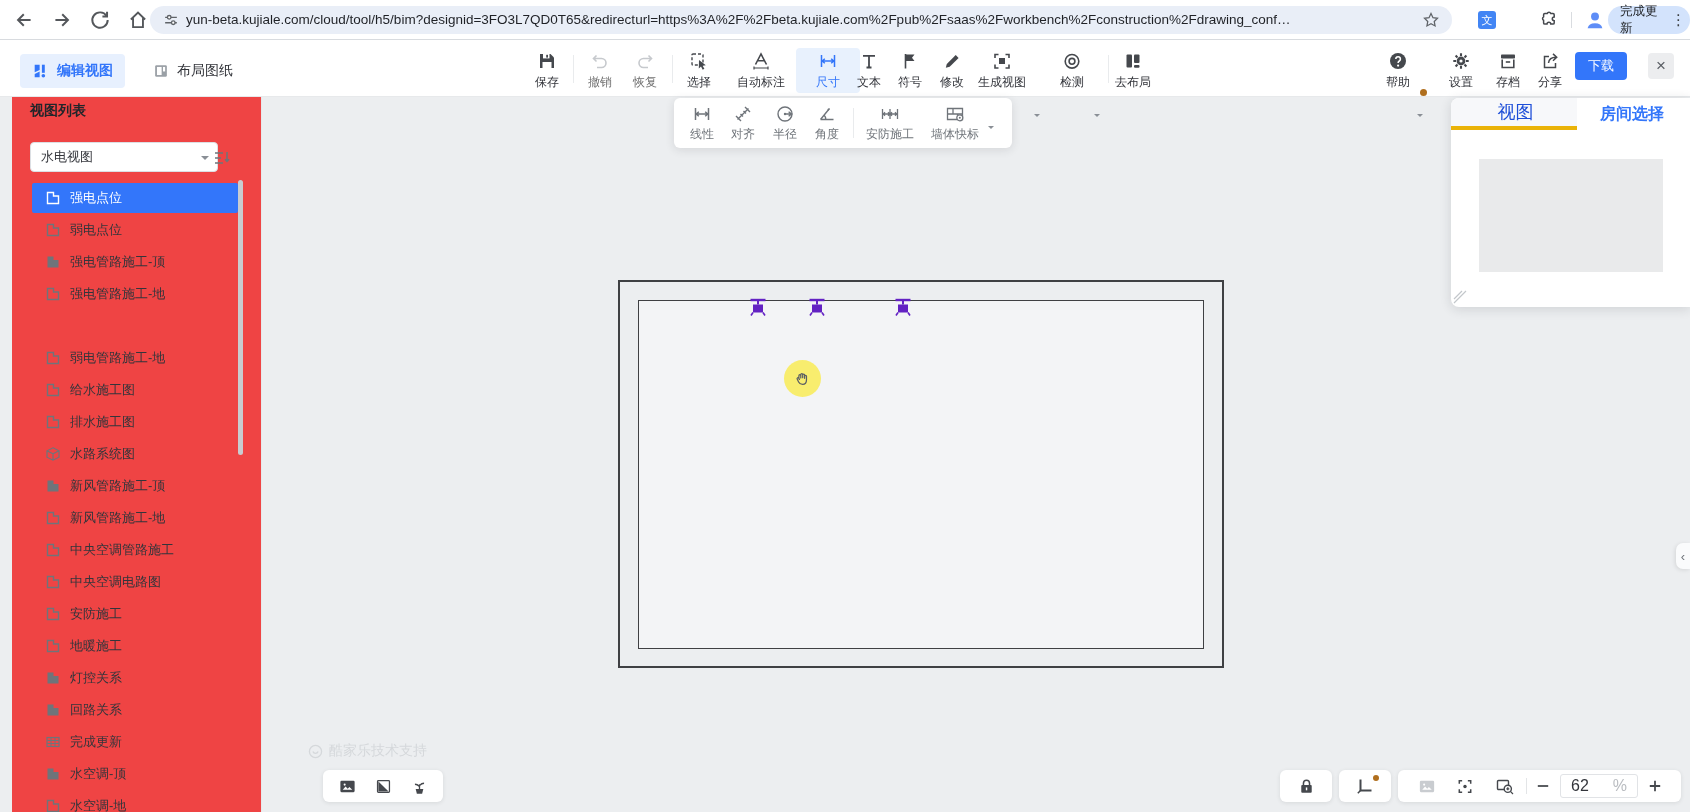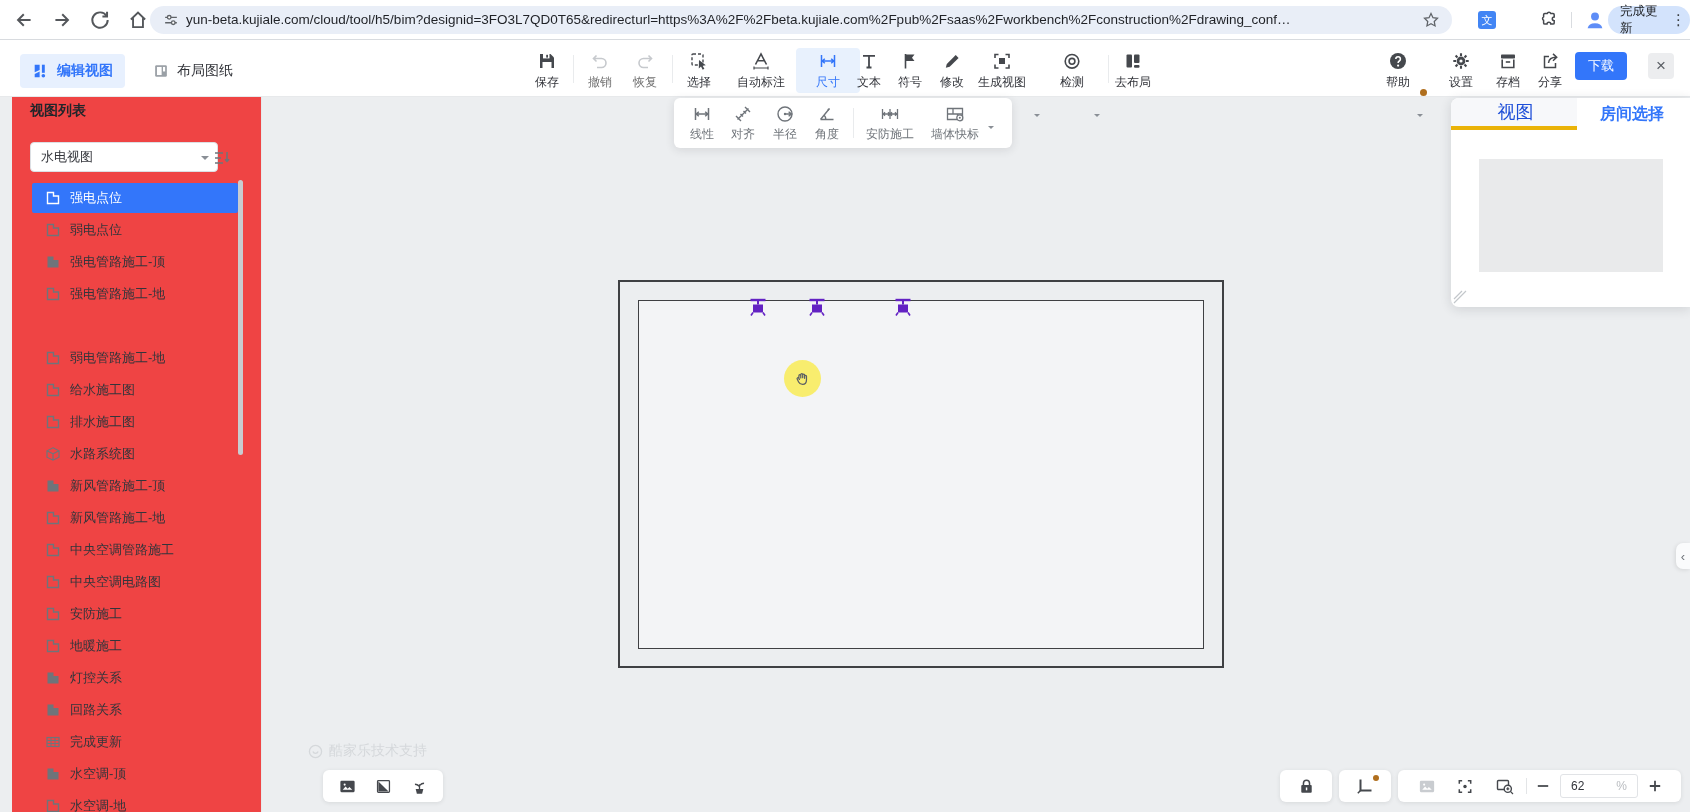--- a/index.html
+++ b/index.html
@@ -68,21 +68,21 @@
     color:#d5d8db;font-size:14px;}
   .edgechev{position:absolute;left:1676px;top:543px;width:14px;height:26px;background:#fafbfc;
     border-radius:7px 0 0 7px;box-shadow:-1px 1px 4px rgba(0,0,0,.10);display:flex;align-items:center;
     justify-content:center;color:#6f747a;font-size:13px;cursor:pointer;}
   
   .fbtn{position:absolute;top:770px;height:32px;background:#fff;border-radius:6px;
     box-shadow:0 1px 4px rgba(31,35,41,.10);display:flex;align-items:center;justify-content:center;
     color:#45484d;cursor:pointer;}
   .zinput{position:absolute;left:162px;top:4px;width:78px;height:24px;border:1px solid #e1e3e6;
     border-radius:3px;box-sizing:border-box;display:flex;align-items:center;justify-content:space-between;
-    padding:0 10px;font-size:12px;background:#fff;}
+    padding:0 10px;font-size:16px;background:#fff;}
   .zi{position:absolute;transform:translateX(-50%);color:#45484d;}
   
   .panel{position:absolute;left:1451px;top:98px;width:239px;height:209px;background:#fff;
     border-radius:8px 0 0 8px;box-shadow:0 2px 12px rgba(31,35,41,.14);}
   .ptab-in{position:absolute;left:0;top:0;width:129px;height:32px;background:#f7f8fa;
     border-radius:8px 0 0 0;border-bottom:4px solid #eab308;box-sizing:border-box;display:flex;
     align-items:center;justify-content:center;font-size:18px;color:#1d4ed8;cursor:pointer;}
   .ptab-on{position:absolute;left:126px;top:0;width:110px;height:32px;background:#fff;display:flex;
     align-items:center;justify-content:center;font-size:16px;color:#3376fa;font-weight:bold;cursor:pointer;}
   .thumb{position:absolute;left:28px;top:61px;width:184px;height:113px;background:#e9eaeb;cursor:pointer;}

